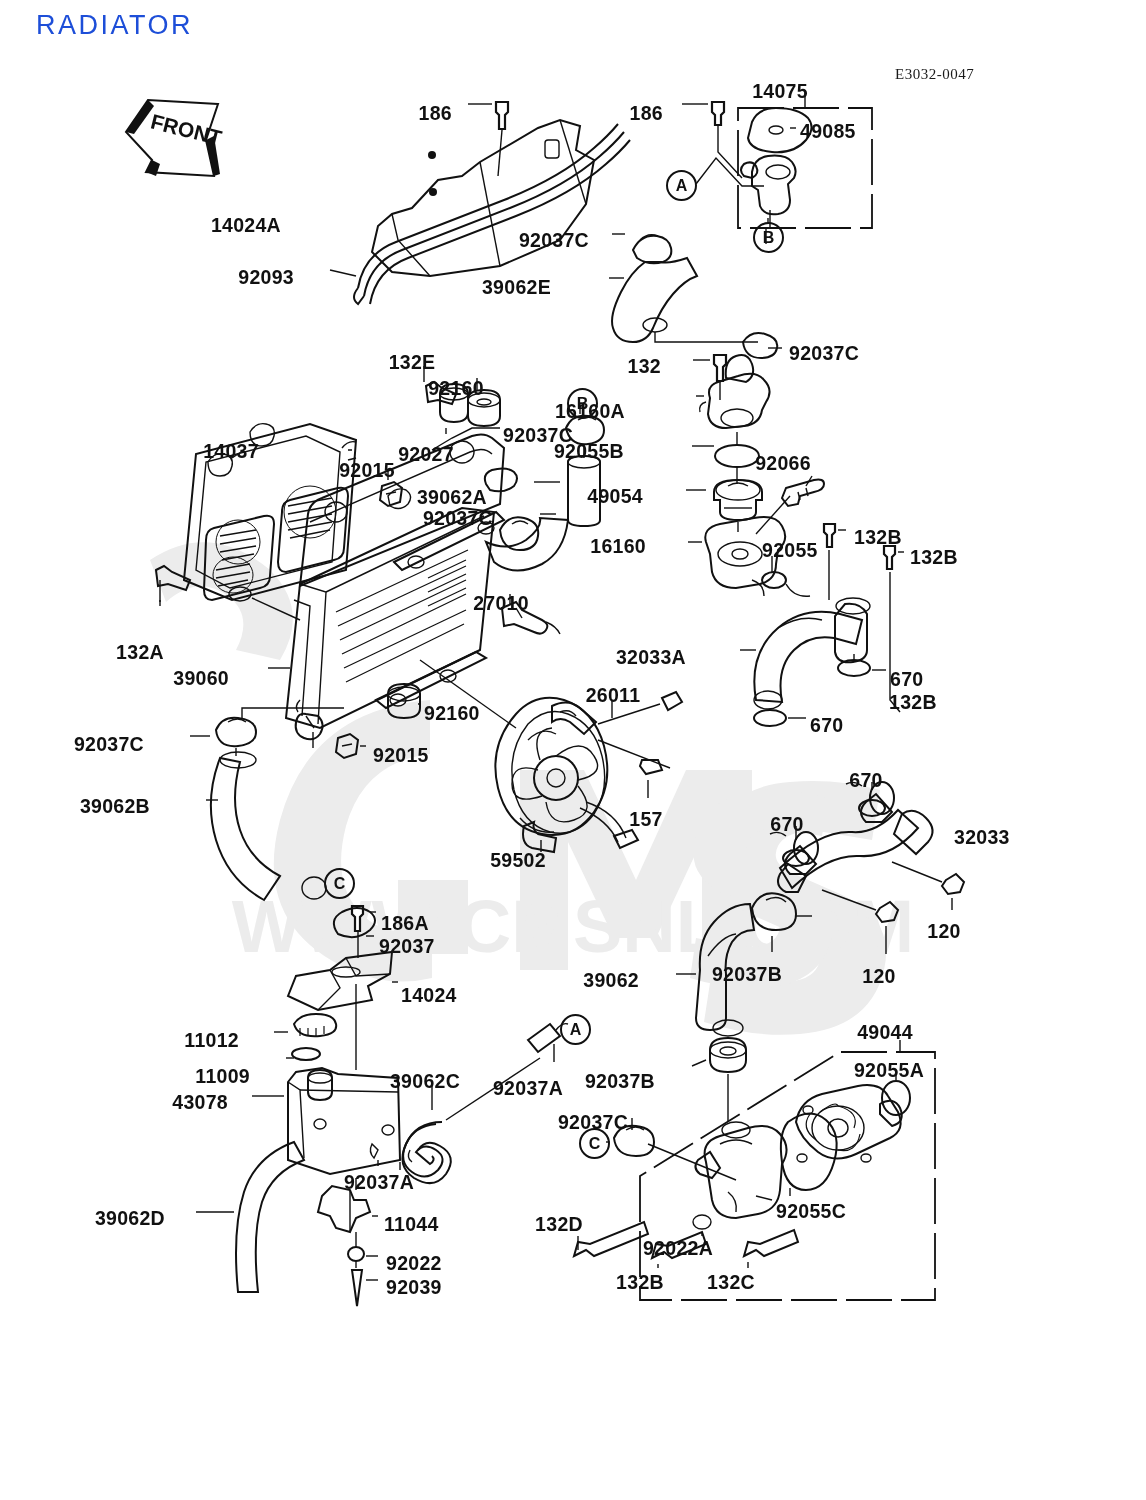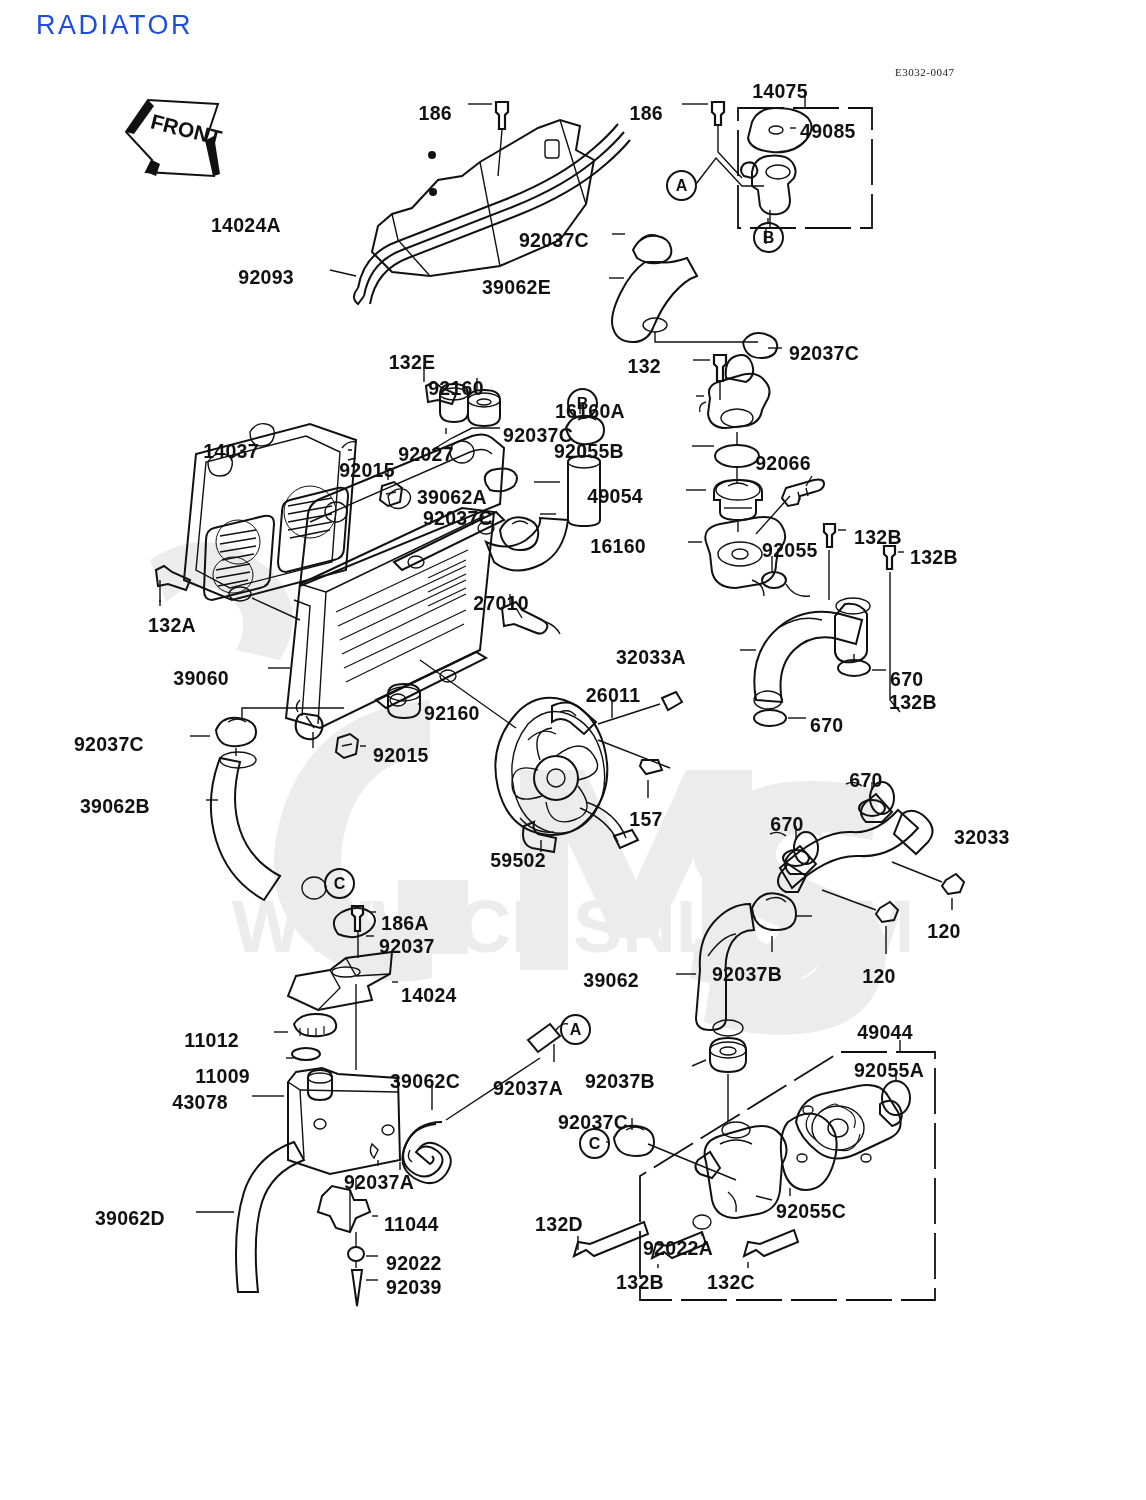--- a/index.html
+++ b/index.html
@@ -7,21 +7,21 @@
        font-family:"Liberation Sans","DejaVu Sans",sans-serif;}
   #sheet{position:absolute;left:0;top:0;width:1146px;height:1500px;}
 
   
   .title{
     position:absolute;left:36px;top:10px;
     font-size:27px;letter-spacing:2.5px;color:#1d4ed8;font-weight:400;
   }
   .diagcode{
     position:absolute;left:895px;top:66px;
-    font-size:11px;color:#1a1a1a;letter-spacing:.5px;
+    font-size:15px;color:#1a1a1a;letter-spacing:.5px;
     font-family:"Liberation Serif","DejaVu Serif",serif;
   }
   .footer{
     position:absolute;left:0;top:1432px;width:1146px;text-align:center;
     font-size:40px;font-weight:700;color:#cc0000;letter-spacing:.2px;
   }
 
   
   .lbl{
     position:absolute;font-size:19.5px;font-weight:700;color:#111;
@@ -566,21 +566,21 @@
       <div class="lbl" style="left: 783px; top: 454px; transform: translateX(-50%);">92066</div>
       <div class="lbl" style="left: 231px; top: 442px; transform: translateX(-50%);">14037</div>
       <div class="lbl" style="left: 367px; top: 461px; transform: translateX(-50%);">92015</div>
       <div class="lbl" style="left: 487px; top: 488px; transform: translateX(-100%);">39062A</div>
       <div class="lbl" style="left: 493px; top: 509px; transform: translateX(-100%);">92037C</div>
       <div class="lbl" style="left: 643px; top: 487px; transform: translateX(-100%);">49054</div>
       <div class="lbl" style="left: 646px; top: 537px; transform: translateX(-100%);">16160</div>
       <div class="lbl" style="left: 762px; top: 541px;">92055</div>
       <div class="lbl" style="left: 854px; top: 528px;">132B</div>
       <div class="lbl" style="left: 910px; top: 548px;">132B</div>
-      <div class="lbl" style="left: 140px; top: 616px; transform: translateX(-50%); margin-left: 32px;">132A</div>
+      <div class="lbl" style="left: 140px; top: 643px; transform: translateX(-50%);">132A</div>
       <div class="lbl" style="left: 501px; top: 594px; transform: translateX(-50%);">27010</div>
       <div class="lbl" style="left: 229px; top: 669px; transform: translateX(-100%);">39060</div>
       <div class="lbl" style="left: 424px; top: 704px;">92160</div>
       <div class="lbl" style="left: 373px; top: 746px;">92015</div>
       <div class="lbl" style="left: 144px; top: 735px; transform: translateX(-100%);">92037C</div>
       <div class="lbl" style="left: 150px; top: 797px; transform: translateX(-100%);">39062B</div>
       <div class="lbl" style="left: 613px; top: 686px; transform: translateX(-50%);">26011</div>
       <div class="lbl" style="left: 646px; top: 810px; transform: translateX(-50%);">157</div>
       <div class="lbl" style="left: 518px; top: 851px; transform: translateX(-50%);">59502</div>
       <div class="lbl" style="left: 686px; top: 648px; transform: translateX(-100%);">32033A</div>

